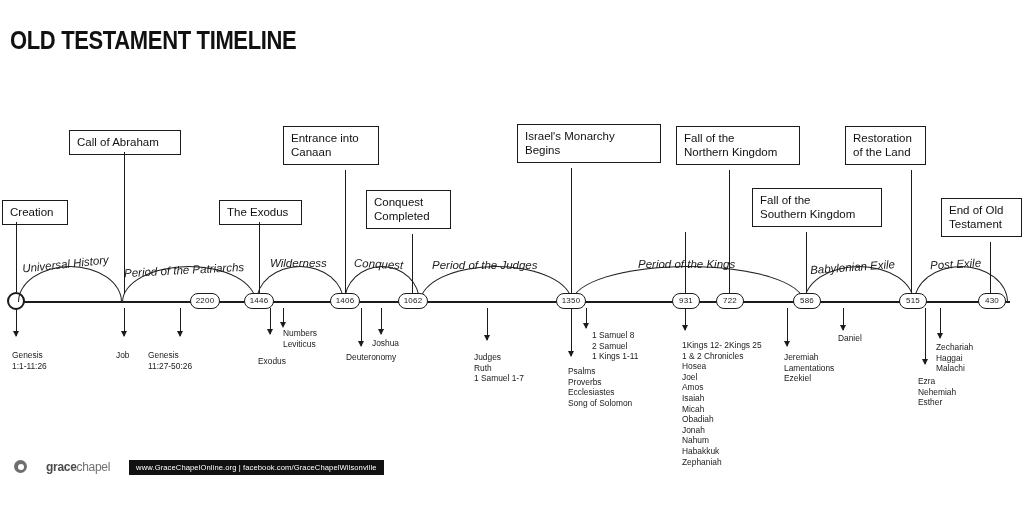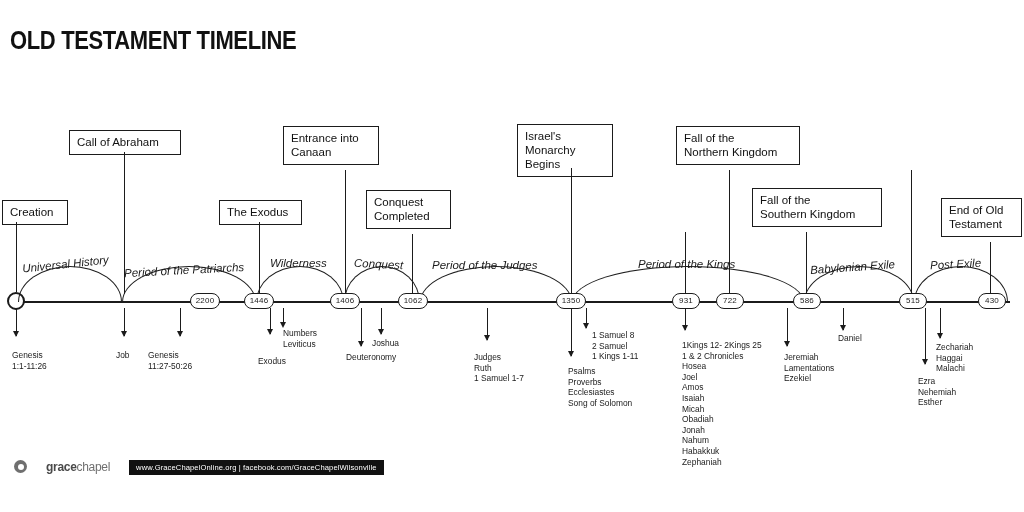--- a/index.html
+++ b/index.html
@@ -212,34 +212,36 @@
   <div class="stem" style="left:259px; top:222px; height:72px;"></div>
 
   <div class="callout" style="left:283px; top:126px; width:96px;">Entrance into
 Canaan</div>
   <div class="stem" style="left:345px; top:170px; height:124px;"></div>
 
   <div class="callout" style="left:366px; top:190px; width:85px;">Conquest
 Completed</div>
   <div class="stem" style="left:412px; top:234px; height:60px;"></div>
 
-  <div class="callout" style="left:517px; top:124px; width:96px;">Israel's Monarchy
+  <div class="callout" style="left:517px; top:124px; width:144px;">Israel's Monarchy
 Begins</div>
   <div class="stem" style="left:571px; top:168px; height:126px;"></div>
 
   <div class="stem" style="left:685px; top:232px; height:62px;"></div>
 
   <div class="callout" style="left:676px; top:126px; width:124px;">Fall of the
 Northern Kingdom</div>
   <div class="stem" style="left:729px; top:170px; height:124px;"></div>
 
   <div class="callout" style="left:752px; top:188px; width:130px;">Fall of the
 Southern Kingdom</div>
   <div class="stem" style="left:806px; top:232px; height:62px;"></div>
 
+  <div class="callout" style="left:845px; top:126px; width:81px;">Restoration
+of the Land</div>
   <div class="stem" style="left:911px; top:170px; height:124px;"></div>
 
   <div class="callout" style="left:941px; top:198px; width:81px;">End of Old
 Testament</div>
   <div class="stem" style="left:990px; top:242px; height:52px;"></div>
 
   <div class="tick" style="left:16px; top:308px; height:28px;"></div>
   <div class="arrowhead" style="left:13px; top:331px;"></div>
   <div class="booklist" style="left:12px; top:350px;">Genesis
 1:1-11:26</div>

